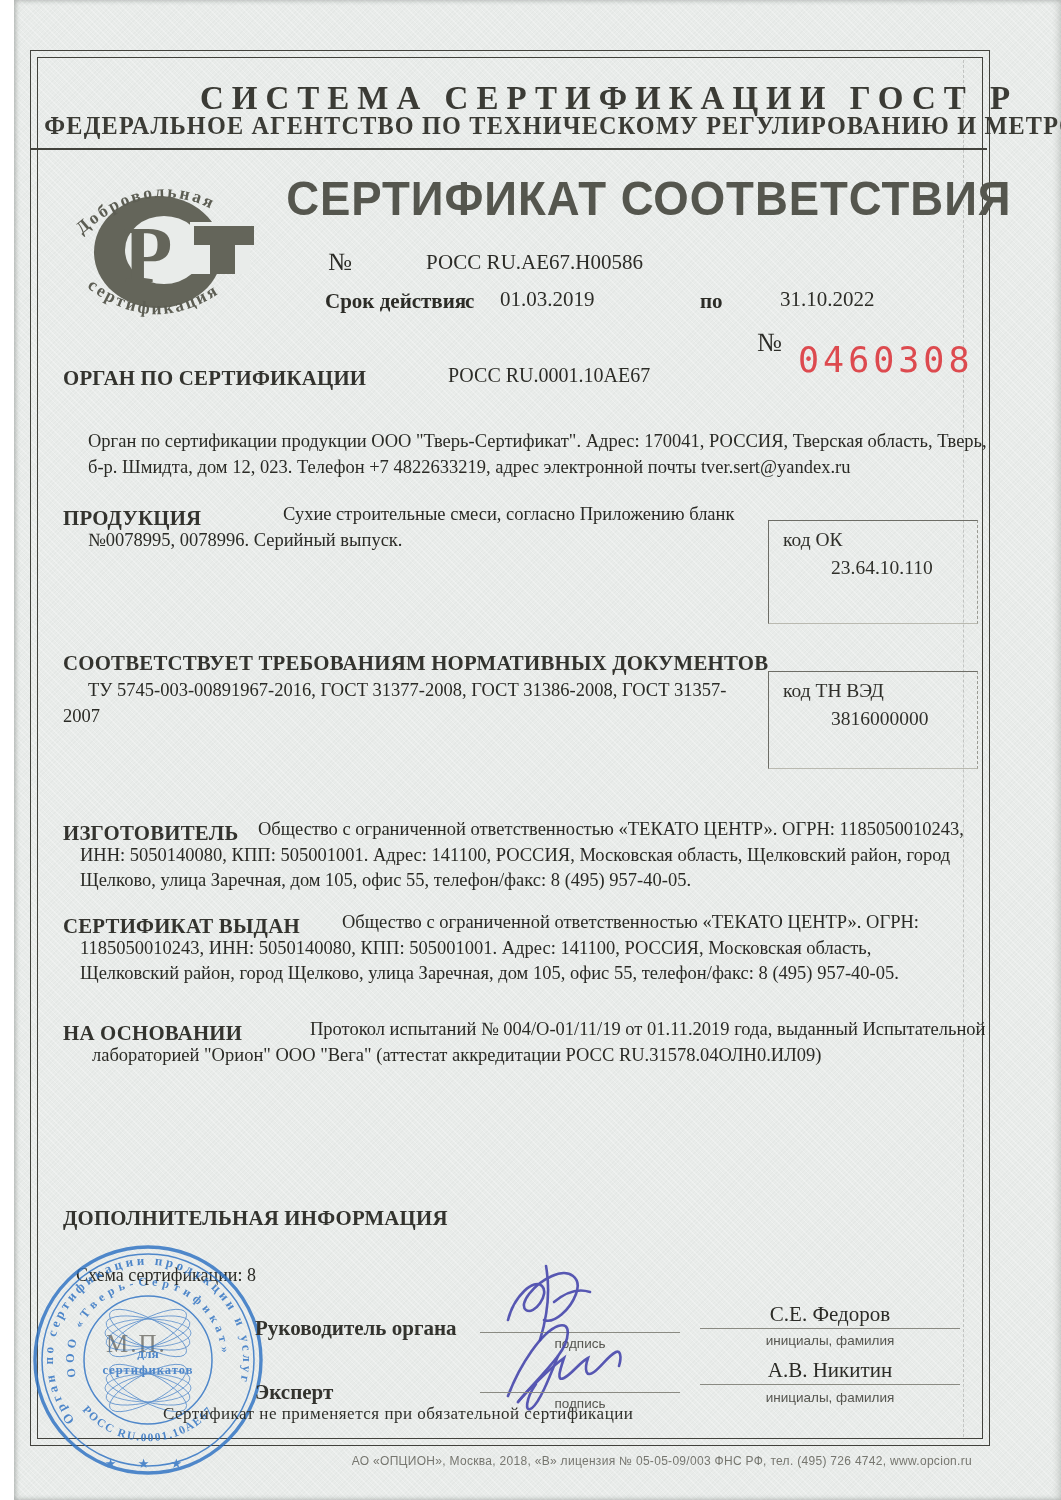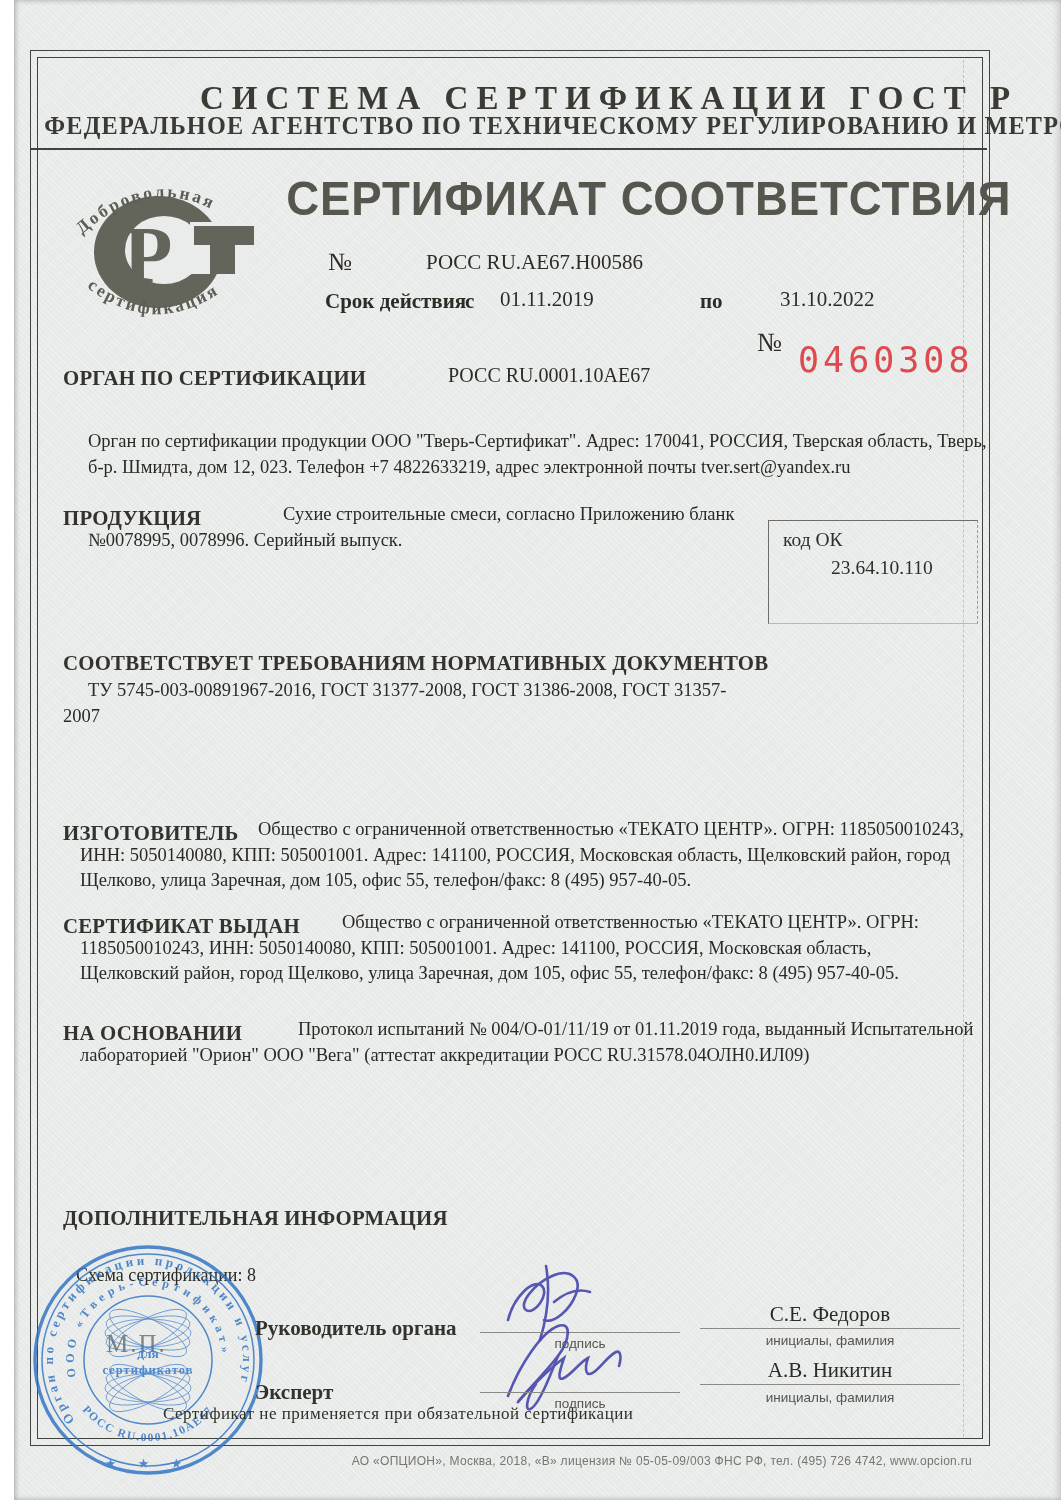--- a/index.html
+++ b/index.html
@@ -77,49 +77,53 @@
     <text font-size="17.5" font-weight="bold" fill="#5c5d53" letter-spacing="2.5">
       <textPath href="#logoBot" startOffset="6%">сертификация</textPath>
     </text>
   </svg>
 
   <div class="abs val" style="left:328px;top:248px;font-size:25px">№</div>
   <div class="abs val" style="left:426px;top:250px">РОСС RU.AE67.H00586</div>
 
   <div class="abs val" style="left:325px;top:289px;font-weight:bold">Срок действия</div>
   <div class="abs val" style="left:465px;top:289px;font-weight:bold">с</div>
-  <div class="abs val" style="left:500px;top:287px">01.11.2019</div>
+  <div class="abs val" style="left:500px;top:287px">01.03.2019</div>
   <div class="abs val" style="left:700px;top:289px;font-weight:bold">по</div>
   <div class="abs val" style="left:780px;top:287px">31.10.2022</div>
 
   <div class="abs val" style="left:757px;top:328px;font-size:26px">№</div>
   <div class="abs redno" style="left:798px;top:340px">0460308</div>
 
   <div class="abs lbl" style="left:63px;top:366px">ОРГАН ПО СЕРТИФИКАЦИИ</div>
   <div class="abs val" style="left:448px;top:364px;font-size:20px">РОСС RU.0001.10АЕ67</div>
   <div class="abs para" style="left:88px;top:429px;width:910px">Орган по сертификации продукции ООО "Тверь-Сертификат". Адрес: 170041, РОССИЯ, Тверская область, Тверь, б-р. Шмидта, дом 12, 023. Телефон +7 4822633219, адрес электронной почты tver.sert@yandex.ru</div>
 
   <div class="abs lbl" style="left:63px;top:506px">ПРОДУКЦИЯ</div>
   <div class="abs para" style="left:88px;top:502px;width:690px;text-indent:195px">Сухие строительные смеси, согласно Приложению бланк №0078995, 0078996. Серийный выпуск.</div>
   <div class="abs codebox" style="left:768px;top:520px;width:208px;height:102px">
     <div class="cb-label">код ОК</div>
     <div class="cb-value">23.64.10.110</div>
   </div>
 
   <div class="abs lbl" style="left:63px;top:651px">СООТВЕТСТВУЕТ ТРЕБОВАНИЯМ НОРМАТИВНЫХ ДОКУМЕНТОВ</div>
   <div class="abs para" style="left:63px;top:678px;width:685px;text-indent:25px">ТУ 5745-003-00891967-2016, ГОСТ 31377-2008, ГОСТ 31386-2008, ГОСТ 31357-2007</div>
+  <div class="abs codebox" style="left:768px;top:671px;width:208px;height:96px">
+    <div class="cb-label">код ТН ВЭД</div>
+    <div class="cb-value">3816000000</div>
+  </div>
 
   <div class="abs lbl" style="left:63px;top:821px">ИЗГОТОВИТЕЛЬ</div>
   <div class="abs para" style="left:80px;top:817px;width:908px;text-indent:178px">Общество с ограниченной ответственностью «ТЕКАТО ЦЕНТР». ОГРН: 1185050010243, ИНН: 5050140080, КПП: 505001001. Адрес: 141100, РОССИЯ, Московская область, Щелковский район, город Щелково, улица Заречная, дом 105, офис 55, телефон/факс: 8 (495) 957-40-05.</div>
 
   <div class="abs lbl" style="left:63px;top:914px">СЕРТИФИКАТ ВЫДАН</div>
   <div class="abs para" style="left:80px;top:910px;width:888px;text-indent:262px">Общество с ограниченной ответственностью «ТЕКАТО ЦЕНТР». ОГРН: 1185050010243, ИНН: 5050140080, КПП: 505001001. Адрес: 141100, РОССИЯ, Московская область, Щелковский район, город Щелково, улица Заречная, дом 105, офис 55, телефон/факс: 8 (495) 957-40-05.</div>
 
   <div class="abs lbl" style="left:63px;top:1021px">НА ОСНОВАНИИ</div>
-  <div class="abs para" style="left:80px;top:1017px;width:905px;text-indent:218px">Протокол испытаний № 004/О-01/11/19 от 01.11.2019 года, выданный Испытательной лабораторией "Орион" ООО "Вега" (аттестат аккредитации РОСС RU.31578.04ОЛН0.ИЛ09)</div>
+  <div class="abs para" style="left:92px;top:1017px;width:905px;text-indent:218px">Протокол испытаний № 004/О-01/11/19 от 01.11.2019 года, выданный Испытательной лабораторией "Орион" ООО "Вега" (аттестат аккредитации РОСС RU.31578.04ОЛН0.ИЛ09)</div>
 
   <div class="abs lbl" style="left:63px;top:1206px">ДОПОЛНИТЕЛЬНАЯ ИНФОРМАЦИЯ</div>
   <div class="abs para" style="left:76px;top:1263px;font-size:18px">Схема сертификации: 8</div>
 
   <div class="abs mp" style="left:106px;top:1330px">М.П.</div>
 
   <svg class="abs" style="left:26px;top:1236px;opacity:.82" width="246" height="252" viewBox="0 0 246 252">
     <defs>
       <path id="stArcOuter" d="M 55,191 A 95 95 0 1 1 189,191" fill="none"></path>
       <path id="stArcInnerTop" d="M 52.5,149 A 74 74 0 1 1 191.5,149" fill="none"></path>

